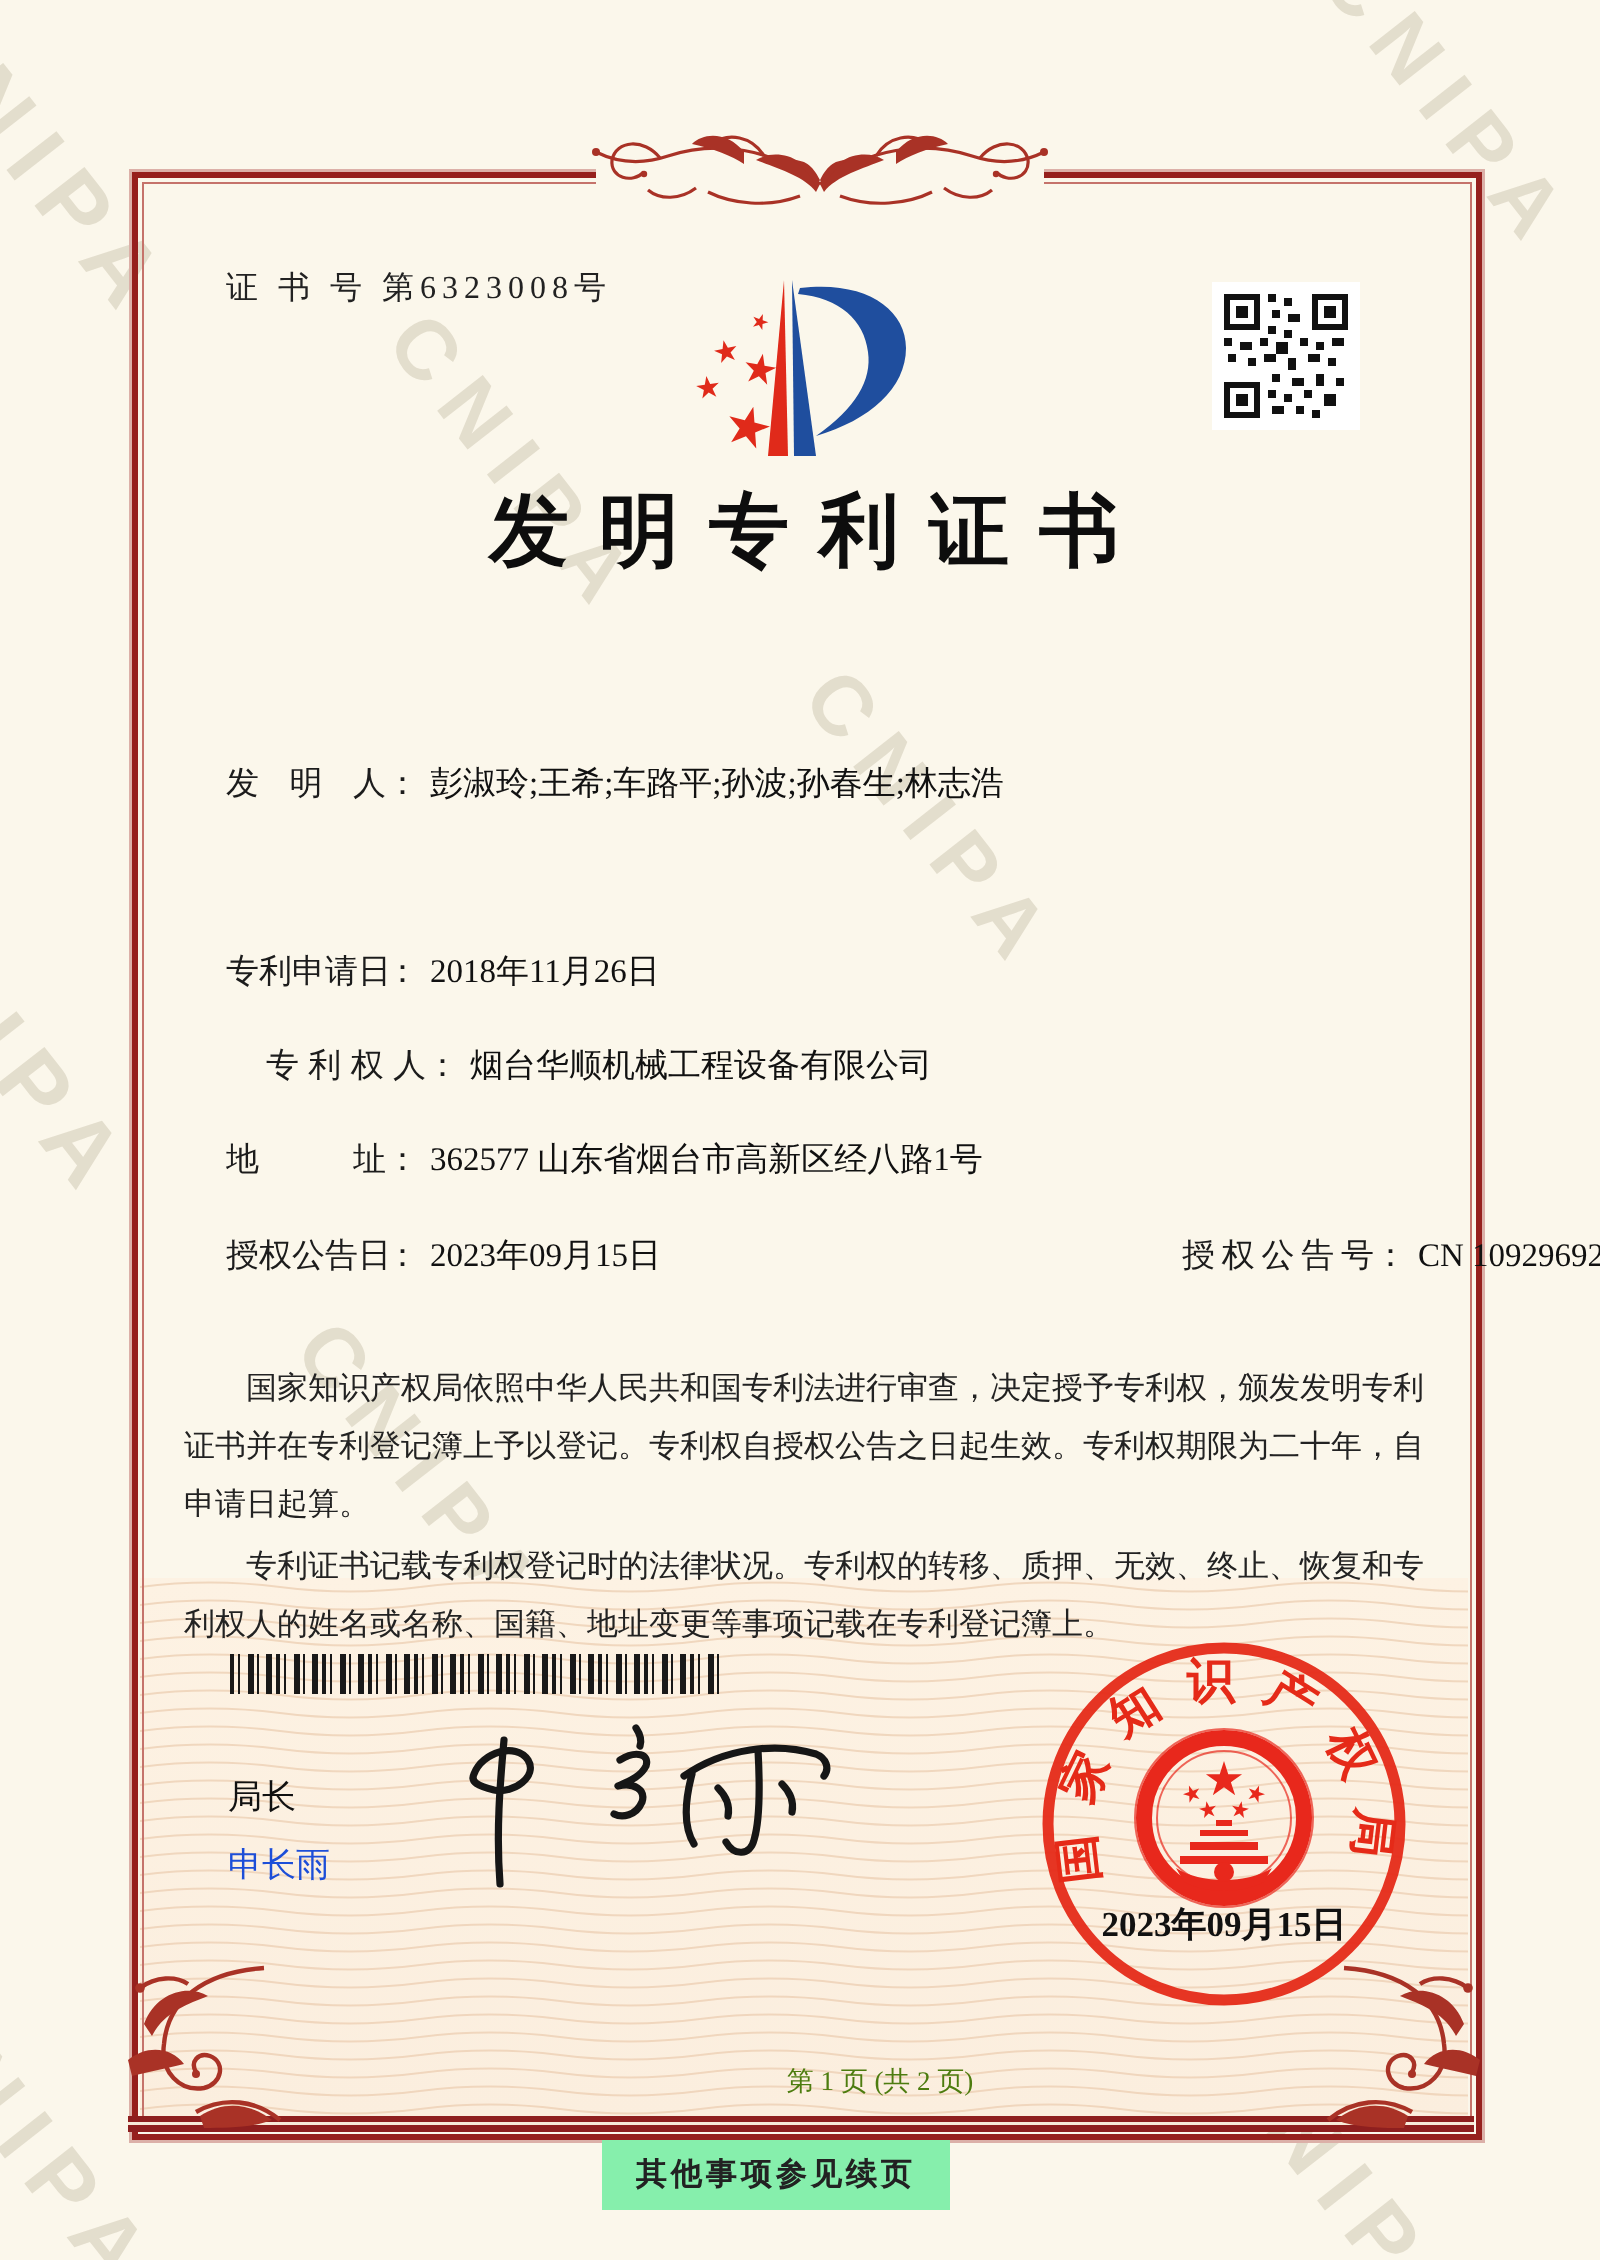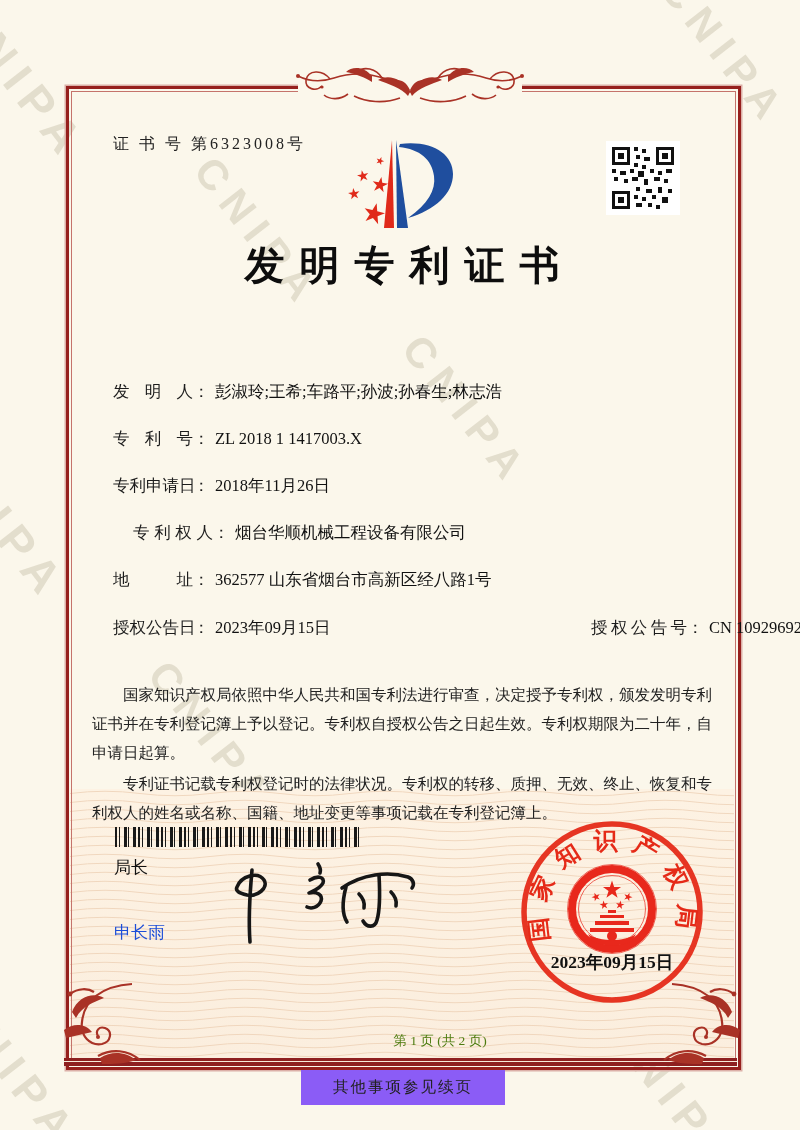--- a/index.html
+++ b/index.html
@@ -30,29 +30,29 @@
   .flabel2{display:inline-block;width:96px;text-align:justify;text-align-last:justify;vertical-align:top;}
   .fcolon{display:inline-block;width:13px;margin-right:9px;}
   .fvalue{color:#111;}
   .grant-group{position:absolute;left:478px;top:0;}
   .paras{position:absolute;left:92px;top:680px;width:622px;font-size:15.5px;line-height:29px;color:#222;}
   .paras p{margin:0 0 2px 0;text-indent:2em;}
   .barcode{position:absolute;left:115px;top:827px;width:246px;height:20px;
      background:repeating-linear-gradient(90deg,#191919 0 2px,transparent 2px 4px,#191919 4px 5px,
        transparent 5px 9px,#191919 9px 12px,transparent 12px 13.5px,#191919 13.5px 14.5px,
        transparent 14.5px 18px,#191919 18px 21px,transparent 21px 23px);}
-  .sig-title{position:absolute;left:114px;top:856px;font-family:"Liberation Sans",sans-serif;
+  .sig-title{position:absolute;left:114px;top:887px;font-family:"Liberation Sans",sans-serif;
      font-size:17px;color:#111;}
   .sig-name{position:absolute;left:114px;top:921px;font-family:"Liberation Sans",sans-serif;
      font-size:17px;color:#1d4ed8;}
   .sig-script{position:absolute;left:222px;top:858px;}
   .seal{position:absolute;left:517px;top:816px;}
   .page-num{position:absolute;left:66px;top:1032px;width:748px;text-align:center;font-size:13.5px;color:#4d7c0f;}
-  .cont-note{position:absolute;left:301px;top:1070px;background:#8b5cf6;padding:7px 32px;
-     font-size:15.5px;letter-spacing:2px;color:#222;}
+  .cont-note{position:absolute;left:301px;top:1070px;background:#86efac;padding:7px 17px;
+     font-size:15.5px;letter-spacing:2px;color:#222;font-weight:bold;}
   .ornament-top{position:absolute;left:286px;top:54px;}
   .flourish{position:absolute;}
 </style>
 </head>
 <body>
 
 <div class="page">
 
   <span class="wm" style="left:-18px;top:-12px;font-size:46px;">CNIPA</span>
   <span class="wm" style="left:222px;top:148px;font-size:42px;">CNIPA</span>
@@ -196,23 +196,20 @@
           <rect x="50" y="64" width="4" height="4"></rect>
       </g>
     </svg>
   </div>
 
   <div class="title">发明专利证书</div>
 
   <div class="frow" style="top:381px;">
     <span class="flabel">发明人</span><span class="fcolon">：</span><span class="fvalue">彭淑玲;王希;车路平;孙波;孙春生;林志浩</span>
   </div>
-  <div class="frow" style="top:428px;">
-    <span class="flabel">专利号</span><span class="fcolon">：</span><span class="fvalue">ZL 2018 1 1417003.X</span>
-  </div>
   <div class="frow" style="top:475px;">
     <span class="flabel">专利申请日</span><span class="fcolon">：</span><span class="fvalue">2018年11月26日</span>
   </div>
   <div class="frow" style="top:522px;margin-left:20px;">
     <span class="flabel">专利权人</span><span class="fcolon">：</span><span class="fvalue">烟台华顺机械工程设备有限公司</span>
   </div>
   <div class="frow" style="top:569px;">
     <span class="flabel">地址</span><span class="fcolon">：</span><span class="fvalue">362577 山东省烟台市高新区经八路1号</span>
   </div>
   <div class="frow" style="top:617px;width:620px;">

